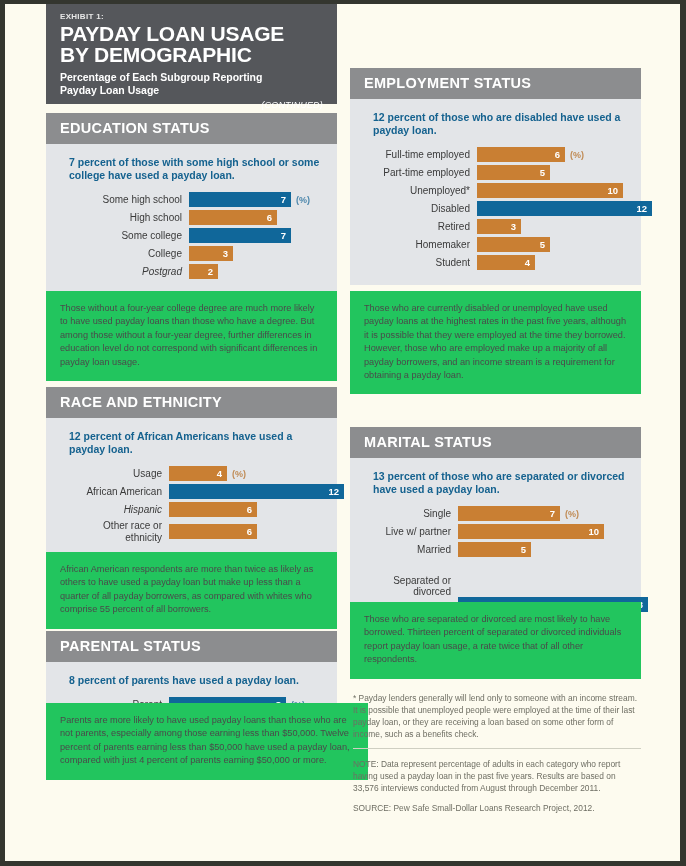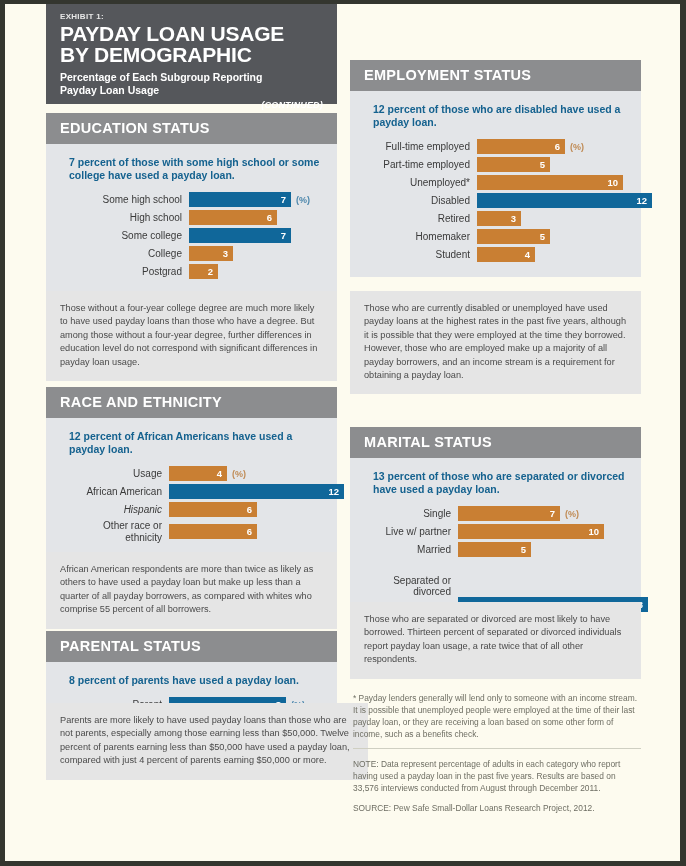--- a/index.html
+++ b/index.html
@@ -31,21 +31,21 @@
   }
   .mast-title {
     font-size: 21px; font-weight: bold; line-height: 21px;
     letter-spacing: -.2px; margin-top: 2px;
   }
   .mast-sub {
     font-size: 10.5px; font-weight: bold; line-height: 12.5px;
     margin-top: 6px;
   }
   .mast-cont {
-    font-size: 9px; font-weight: bold; font-style: italic;
+    font-size: 9px; font-weight: normal; font-style: italic;
     text-align: right; margin-top: 4px; letter-spacing: .2px;
   }
   
   .section { position: absolute; }
   .sec-head {
     background: #8C8D8F;
     color: #ffffff;
     font-size: 14.5px; font-weight: bold;
     letter-spacing: .3px;
     padding: 7px 0 7px 14px;
@@ -54,21 +54,21 @@
   .sec-body {
     background: #E3E5E8;
     padding: 12px 14px 12px 23px;
   }
   .lede {
     color: #15628F;
     font-size: 10.5px; font-weight: bold; line-height: 13px;
     margin-bottom: 10px;
   }
   .note {
-    background: #e5e5e5;
+    background: #22c55e;
     color: #4A4A4A;
     font-size: 9.2px; line-height: 13.4px;
     padding: 11px 14px 12px 14px;
   }
   
   .chart { position: relative; }
   .row { display: flex; align-items: center; margin-bottom: 3px; }
   .row-label {
     text-align: right;
     color: #3A3A3A;
@@ -143,21 +143,21 @@
               <span>7</span>
             </div>
           </div>
           <div class="row">
             <div class="row-label" style="width: 120px;">College</div>
             <div class="bar orange" style="width: 44px;">
               <span>3</span>
             </div>
           </div>
           <div class="row">
-            <div class="row-label" style="width: 120px;">Postgrad</div>
+            <div class="row-label" style="width: 120px; font-style: italic;">Postgrad</div>
             <div class="bar orange" style="width: 29px;">
               <span>2</span>
             </div>
           </div>
         </div>
     </div>
   </div>
   <div class="section" style="left:41px; top:287px; width:291px;">
     <div class="note">Those without a four-year college degree are much more likely to have used payday loans than those who have a degree. But among those without a four-year degree, further differences in education level do not correspond with significant differences in payday loan usage.</div>
   </div>
@@ -217,21 +217,21 @@
               <span>5</span>
             </div>
           </div>
         </div>
     </div>
   </div>
   <div class="section" style="left:41px; top:699px; width:322px;">
     <div class="note">Parents are more likely to have used payday loans than those who are not parents, especially among those earning less than $50,000. Twelve percent of parents earning less than $50,000 have used a payday loan, compared with just 4 percent of parents earning $50,000 or more.</div>
   </div>
 
-  <div class="section" style="left:345px; top:56px; width:291px;">
+  <div class="section" style="left:345px; top:64px; width:291px;">
     <div class="sec-head">EMPLOYMENT STATUS</div>
     <div class="sec-body">
       <div class="lede">12 percent of those who are disabled have used a payday loan.</div>
       <div class="chart">
           <div class="row">
             <div class="row-label" style="width: 104px;">Full-time employed</div>
             <div class="bar orange" style="width: 88px;">
               <span>6</span>
             </div>
             <span class="pct">(%)</span>

